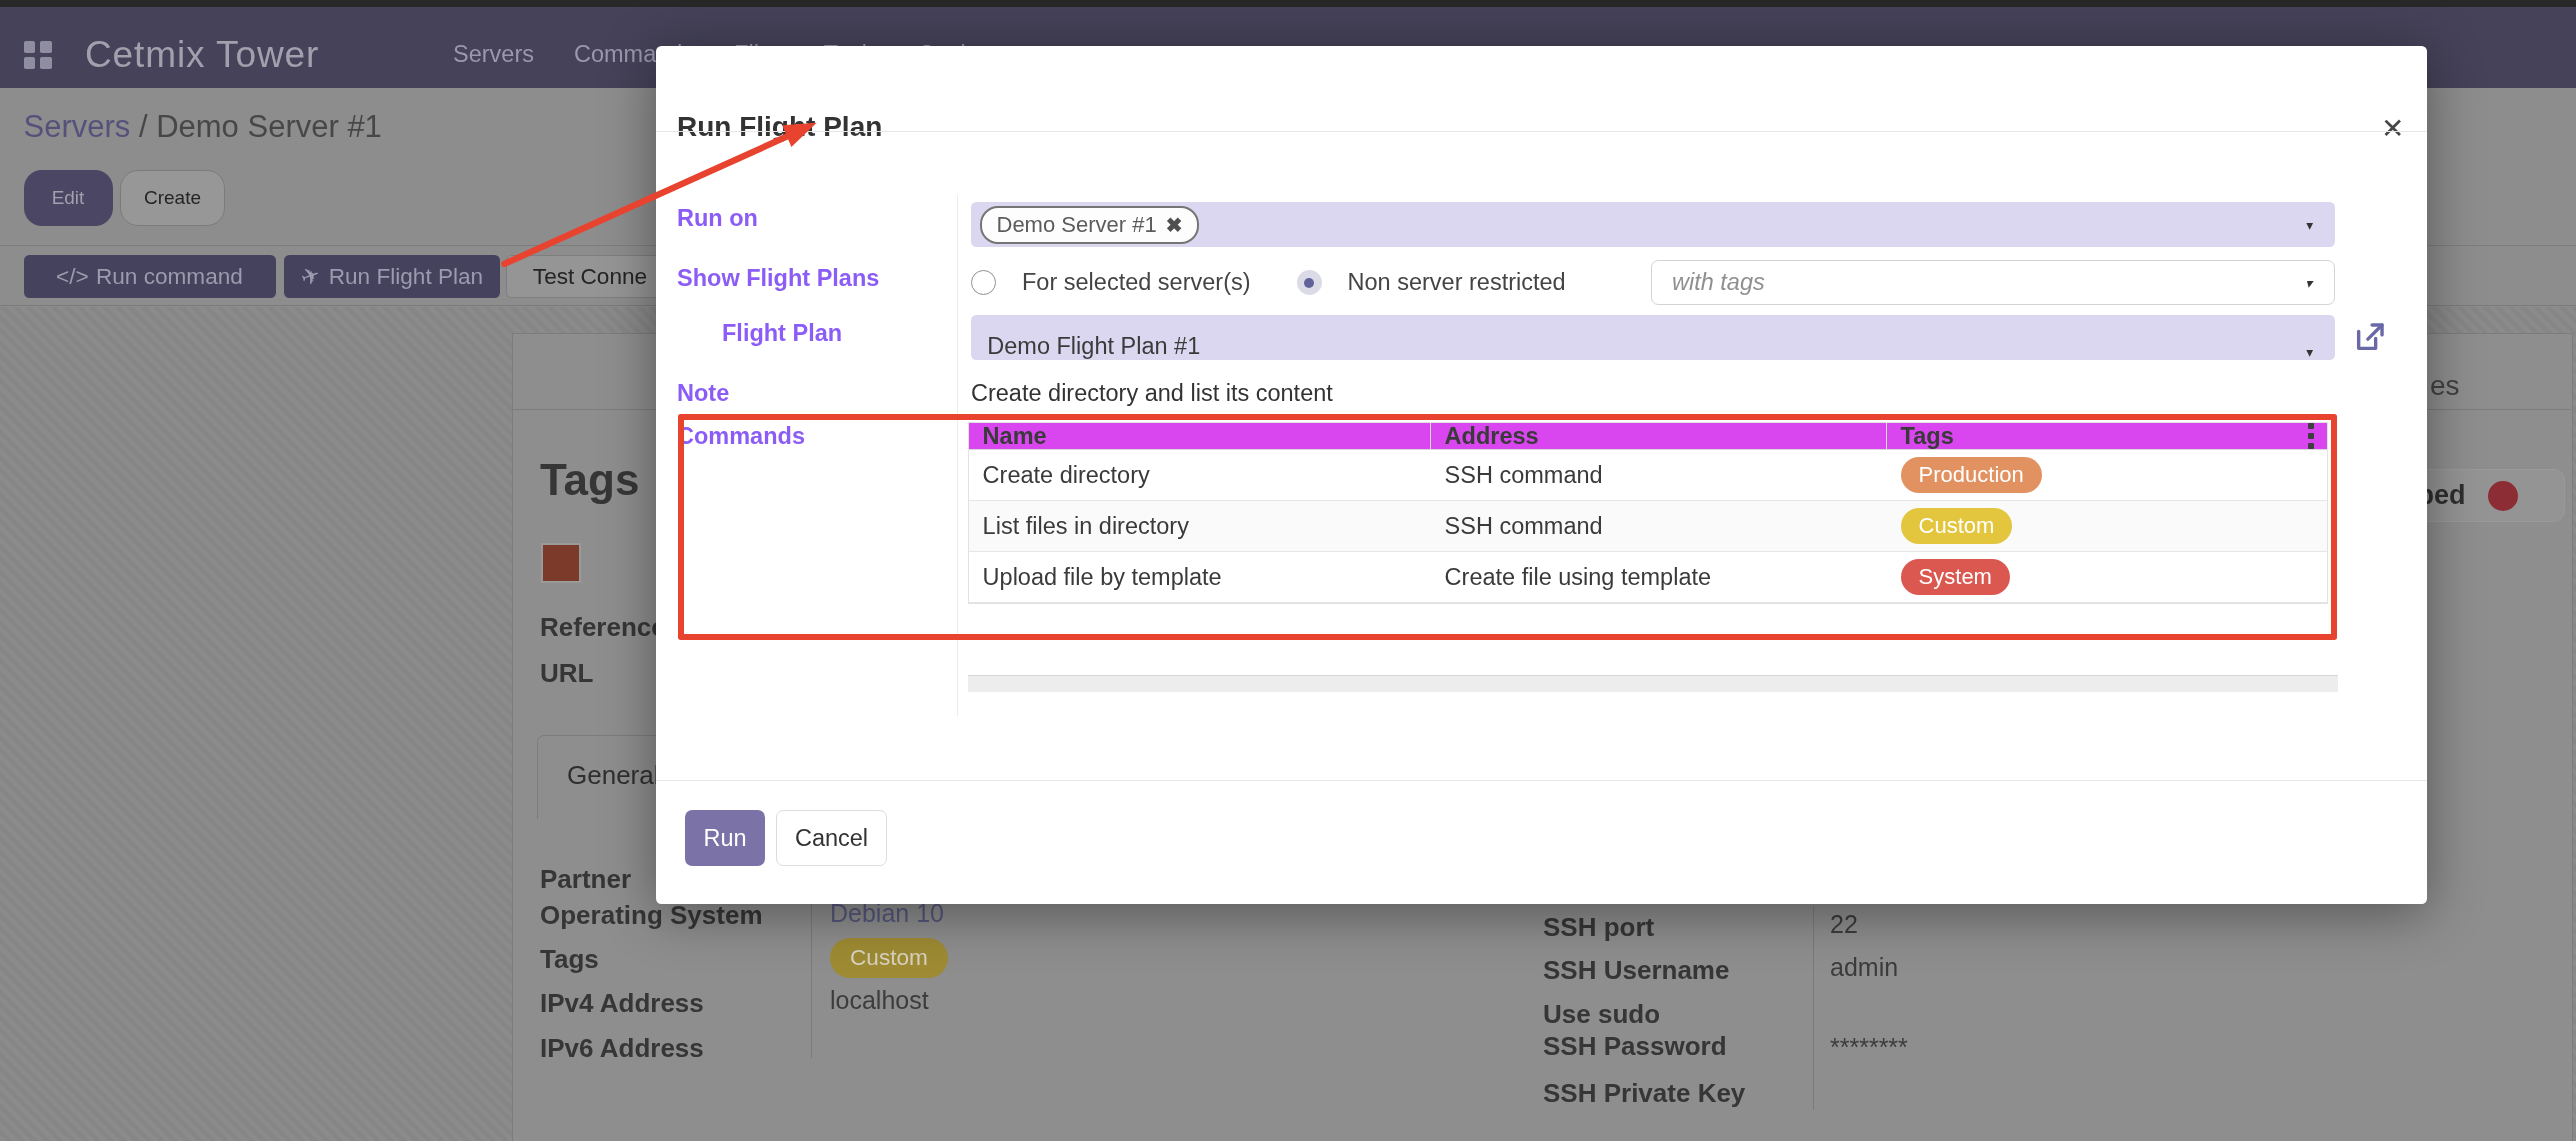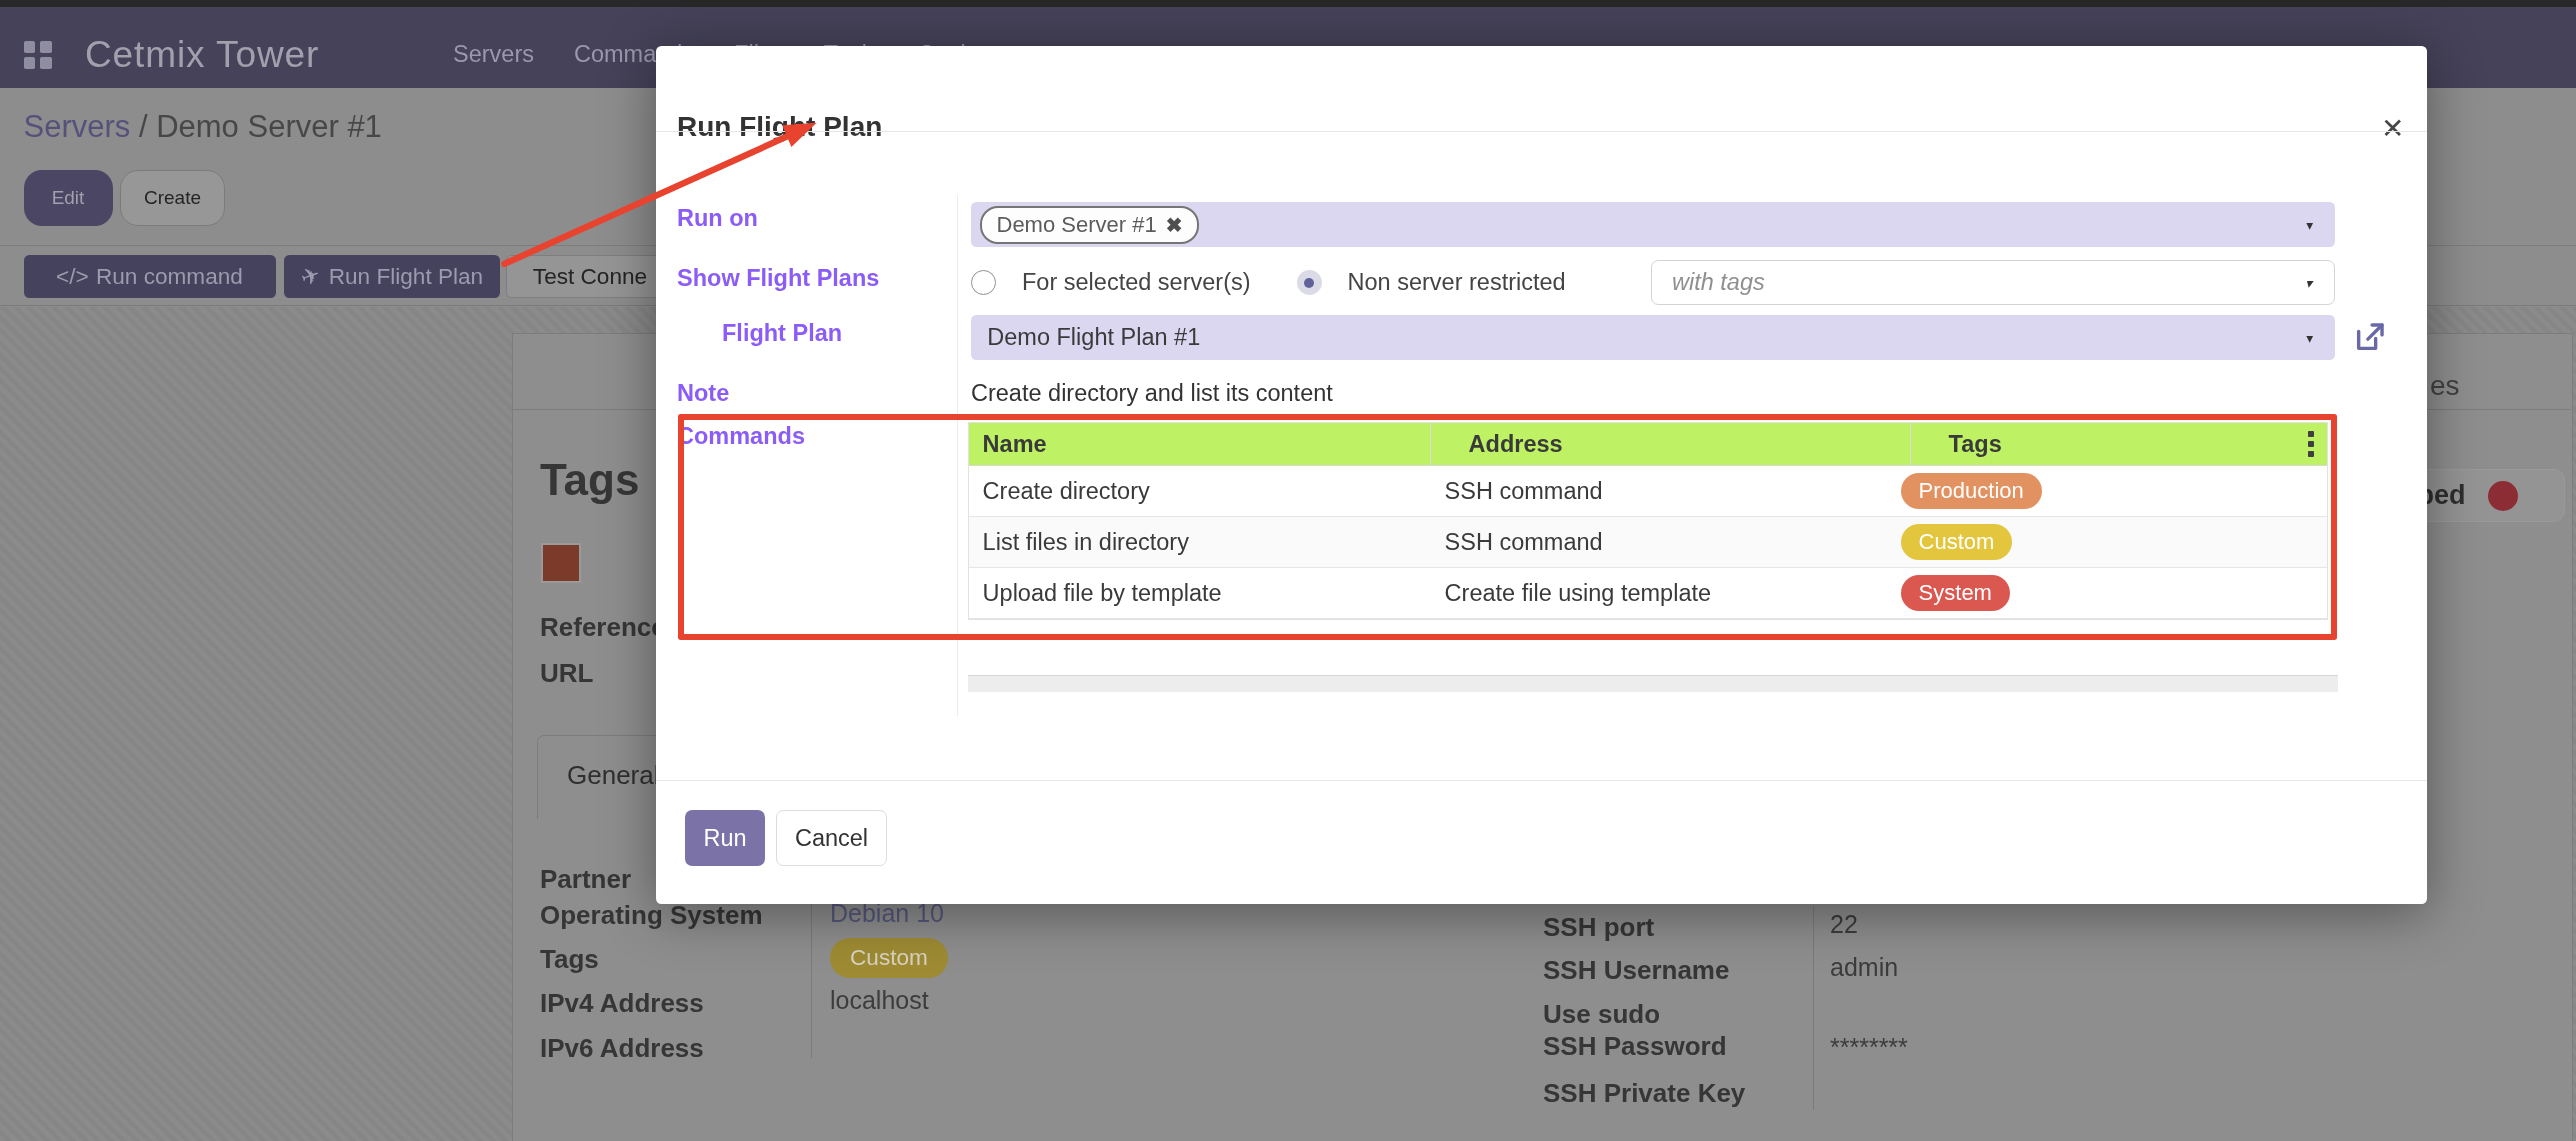--- a/index.html
+++ b/index.html
@@ -76,22 +76,22 @@
   .radio-on{width:25px;height:25px;border-radius:50%;background:#DBDBE7;display:flex;
             align-items:center;justify-content:center;}
   .radio-on i{width:10px;height:10px;border-radius:50%;background:#62629B;}
   .radio-label{font-size:23.5px;color:#444444;white-space:nowrap;}
   .input-box{background:#fff;border:1.8px solid #D3D3D3;border-radius:7.2px;box-sizing:border-box;
              display:flex;align-items:center;}
   .placeholder{margin-left:20px;font-size:23.5px;color:#8F8F8F;}
   .m-note{font-size:23.5px;color:#333333;white-space:nowrap;}
   
   .cmd-table{left:312px;top:376px;width:1360px;border:0.9px solid #E2E2E2;border-top:none;box-sizing:border-box;}
-  .t-head{display:flex;height:44px;background:#bef264;border-top:0.9px solid #E2E2E2;
-          border-bottom:0.9px solid #D8D8D8;box-sizing:border-box;align-items:center;gap:24px;}
+  .t-head{display:flex;height:28px;background:#d946ef;border-top:0.9px solid #E2E2E2;
+          border-bottom:0.9px solid #D8D8D8;box-sizing:border-box;align-items:center;}
   .t-head .hc{font-size:23.5px;font-weight:bold;color:#3A3A3A;padding-left:13.6px;box-sizing:border-box;height:100%;
               display:flex;align-items:center;}
   .hc1{width:462px;border-right:0.9px solid #DCDCDC;}
   .hc2{width:456px;border-right:0.9px solid #DCDCDC;}
   .hc3{flex:1;}
   .t-dots{display:flex;flex-direction:column;gap:3.6px;margin-right:12.7px;}
   .t-dots i{width:6.3px;height:6.3px;background:#3F3F3F;border-radius:0.9px;}
   .t-row{display:flex;height:51px;align-items:center;border-bottom:0.9px solid #E6E6E6;box-sizing:border-box;}
   .t-row:nth-child(odd){background:#FAFAFA;}
   .t-row:nth-child(even){background:#FFFFFF;}
@@ -221,21 +221,21 @@
       <span class="radio-on" style="margin-left:20px;">
           <i></i>
         </span>
       <span class="radio-label">Non server restricted</span>
     </div>
     <div class="abs input-box" style="left:995px;top:214px;width:684px;height:45px;font-style:italic;">
       <span class="placeholder">with tags</span>
       <span class="caret">▾</span>
     </div>
 
-    <div class="abs field-lav" style="left:315px;top:269px;width:1364px;height:45px;">
+    <div class="abs field-lav" style="left:315px;top:269px;width:1364px;height:45px;align-items:flex-end;">
       <span style="margin-left:16.3px;font-size:23.5px;color:#3A3A3A;">Demo Flight Plan #1</span>
       <span class="caret">▾</span>
     </div>
     <div class="abs ext-icon">
       <svg width="34" height="34" viewBox="0 0 24 24" fill="none" stroke="#6B68A8" stroke-width="2.4" stroke-linecap="round" stroke-linejoin="round">
         <path d="M4 8 V20 H16 V13"></path>
         <path d="M10.5 13.5 L20.5 3.5"></path>
         <path d="M13.5 3.5 H20.5 V10.5"></path>
       </svg>
     </div>

